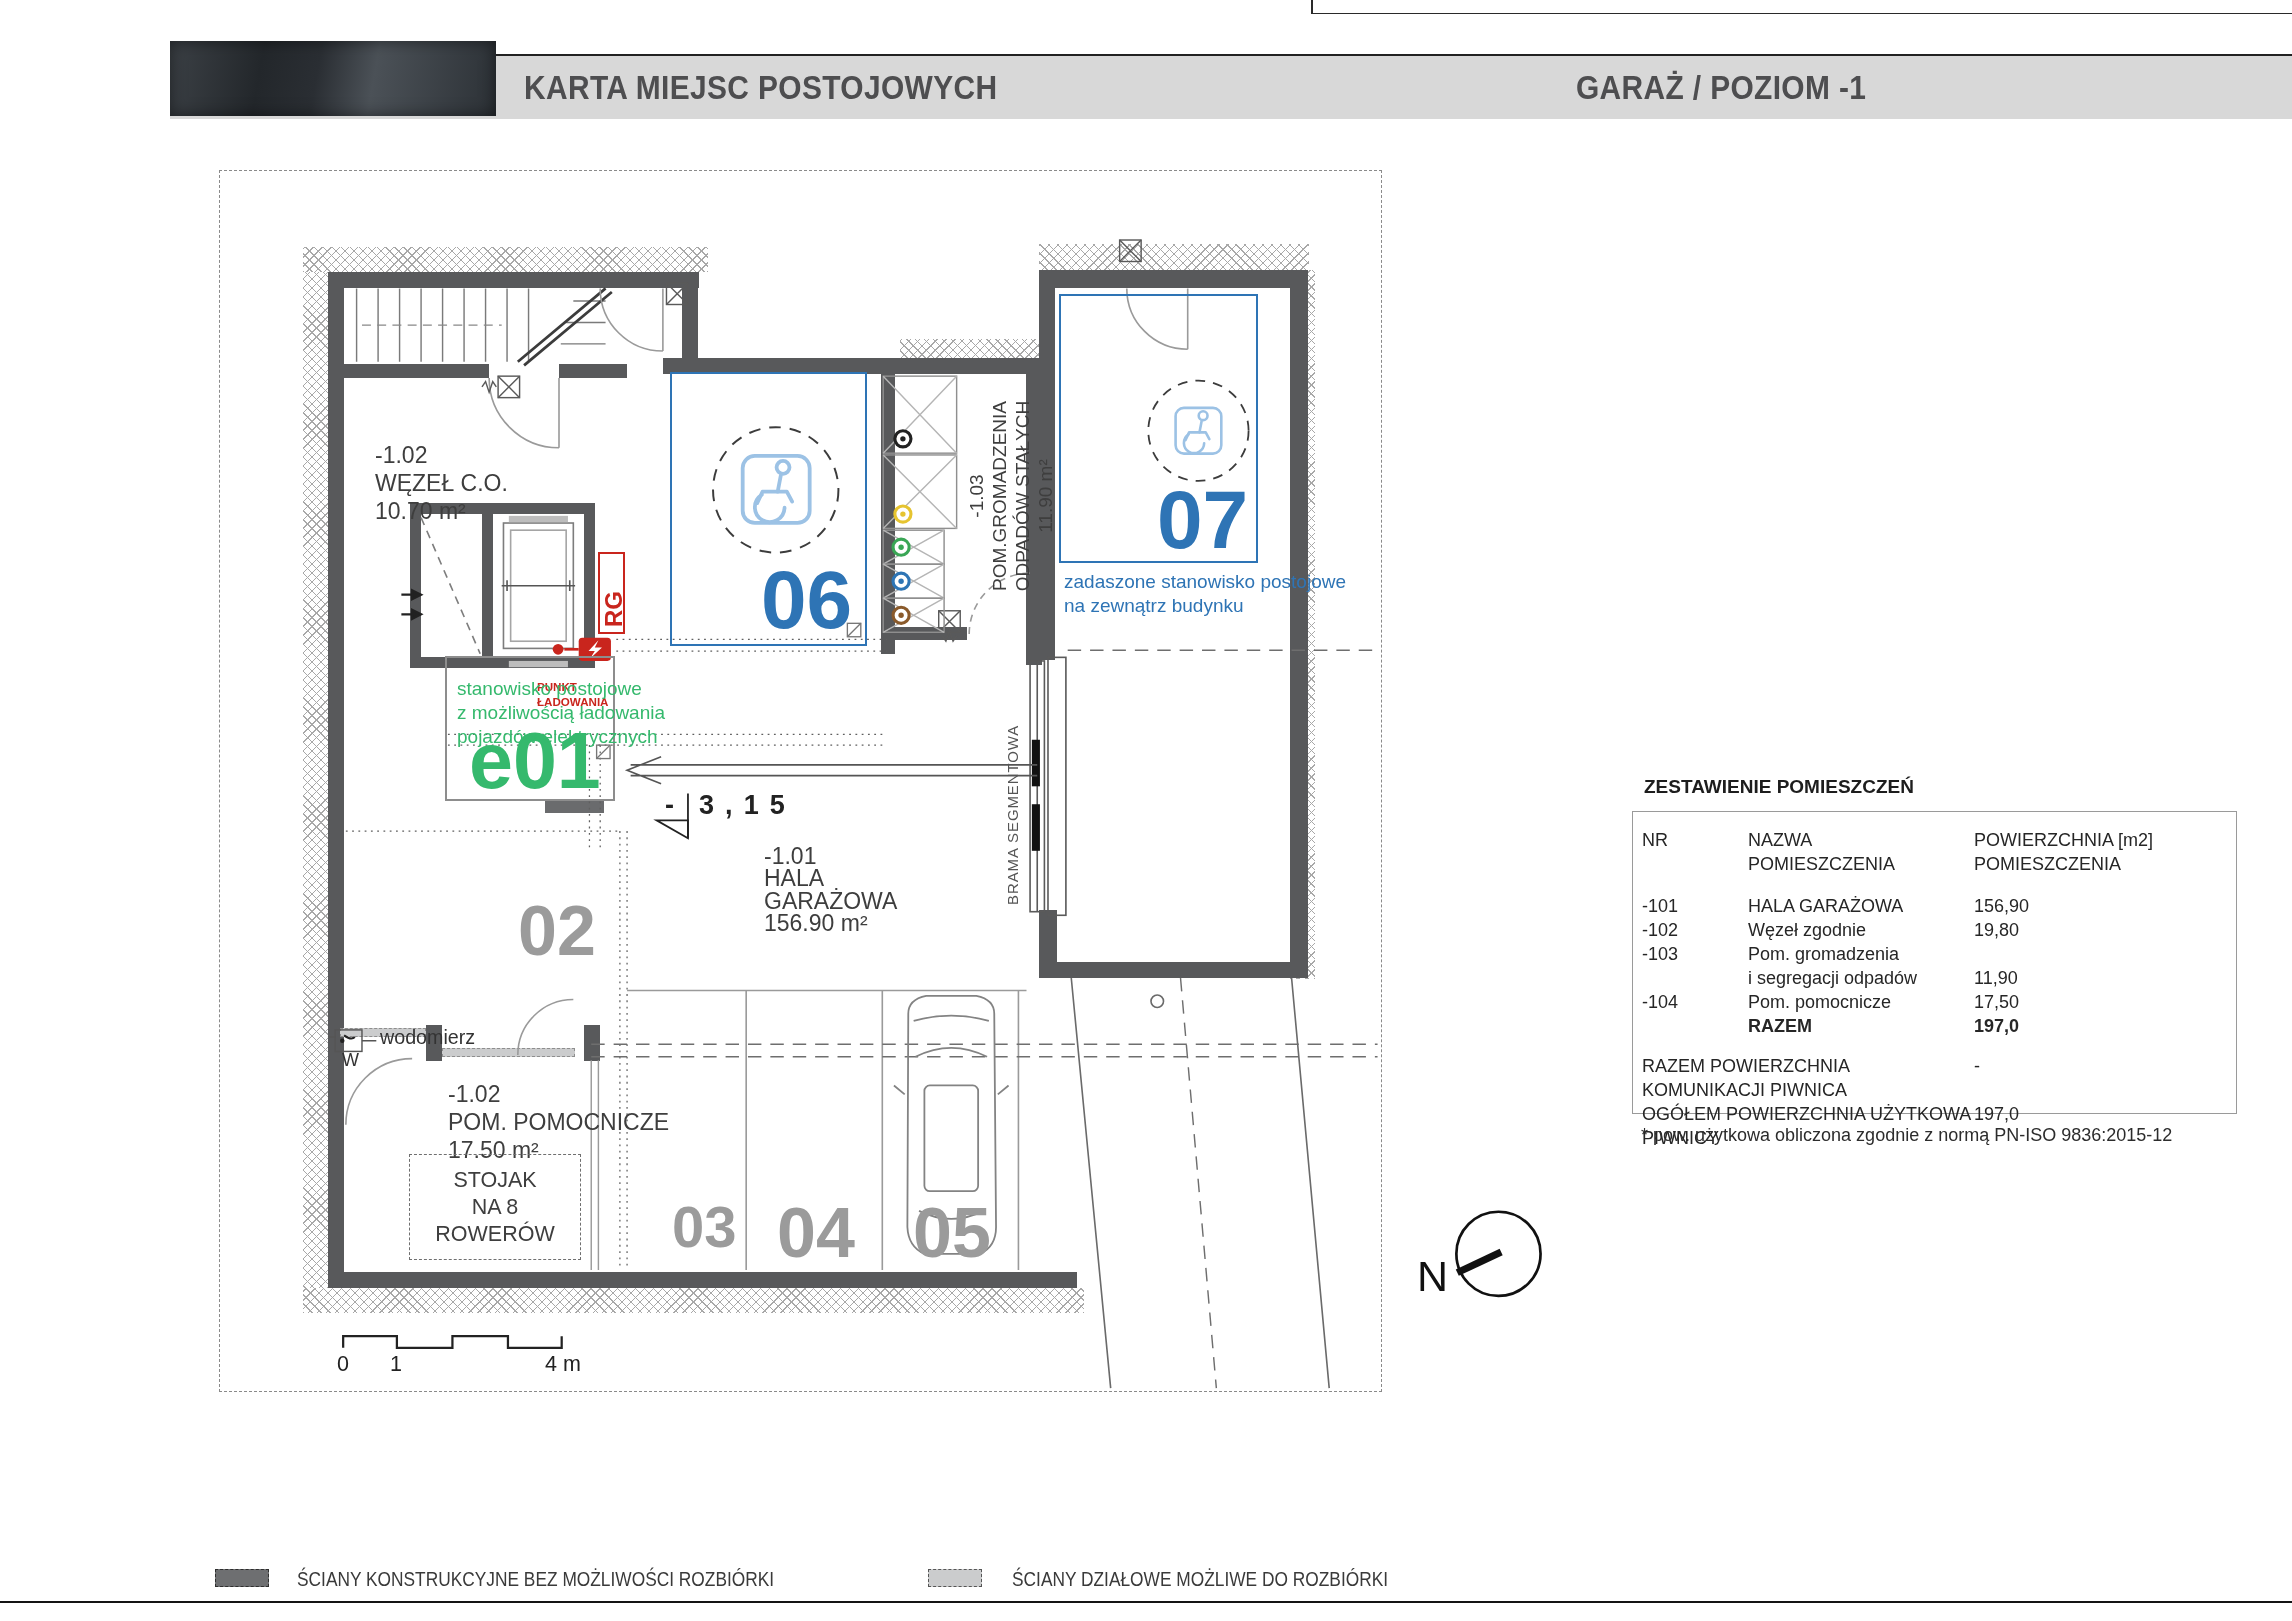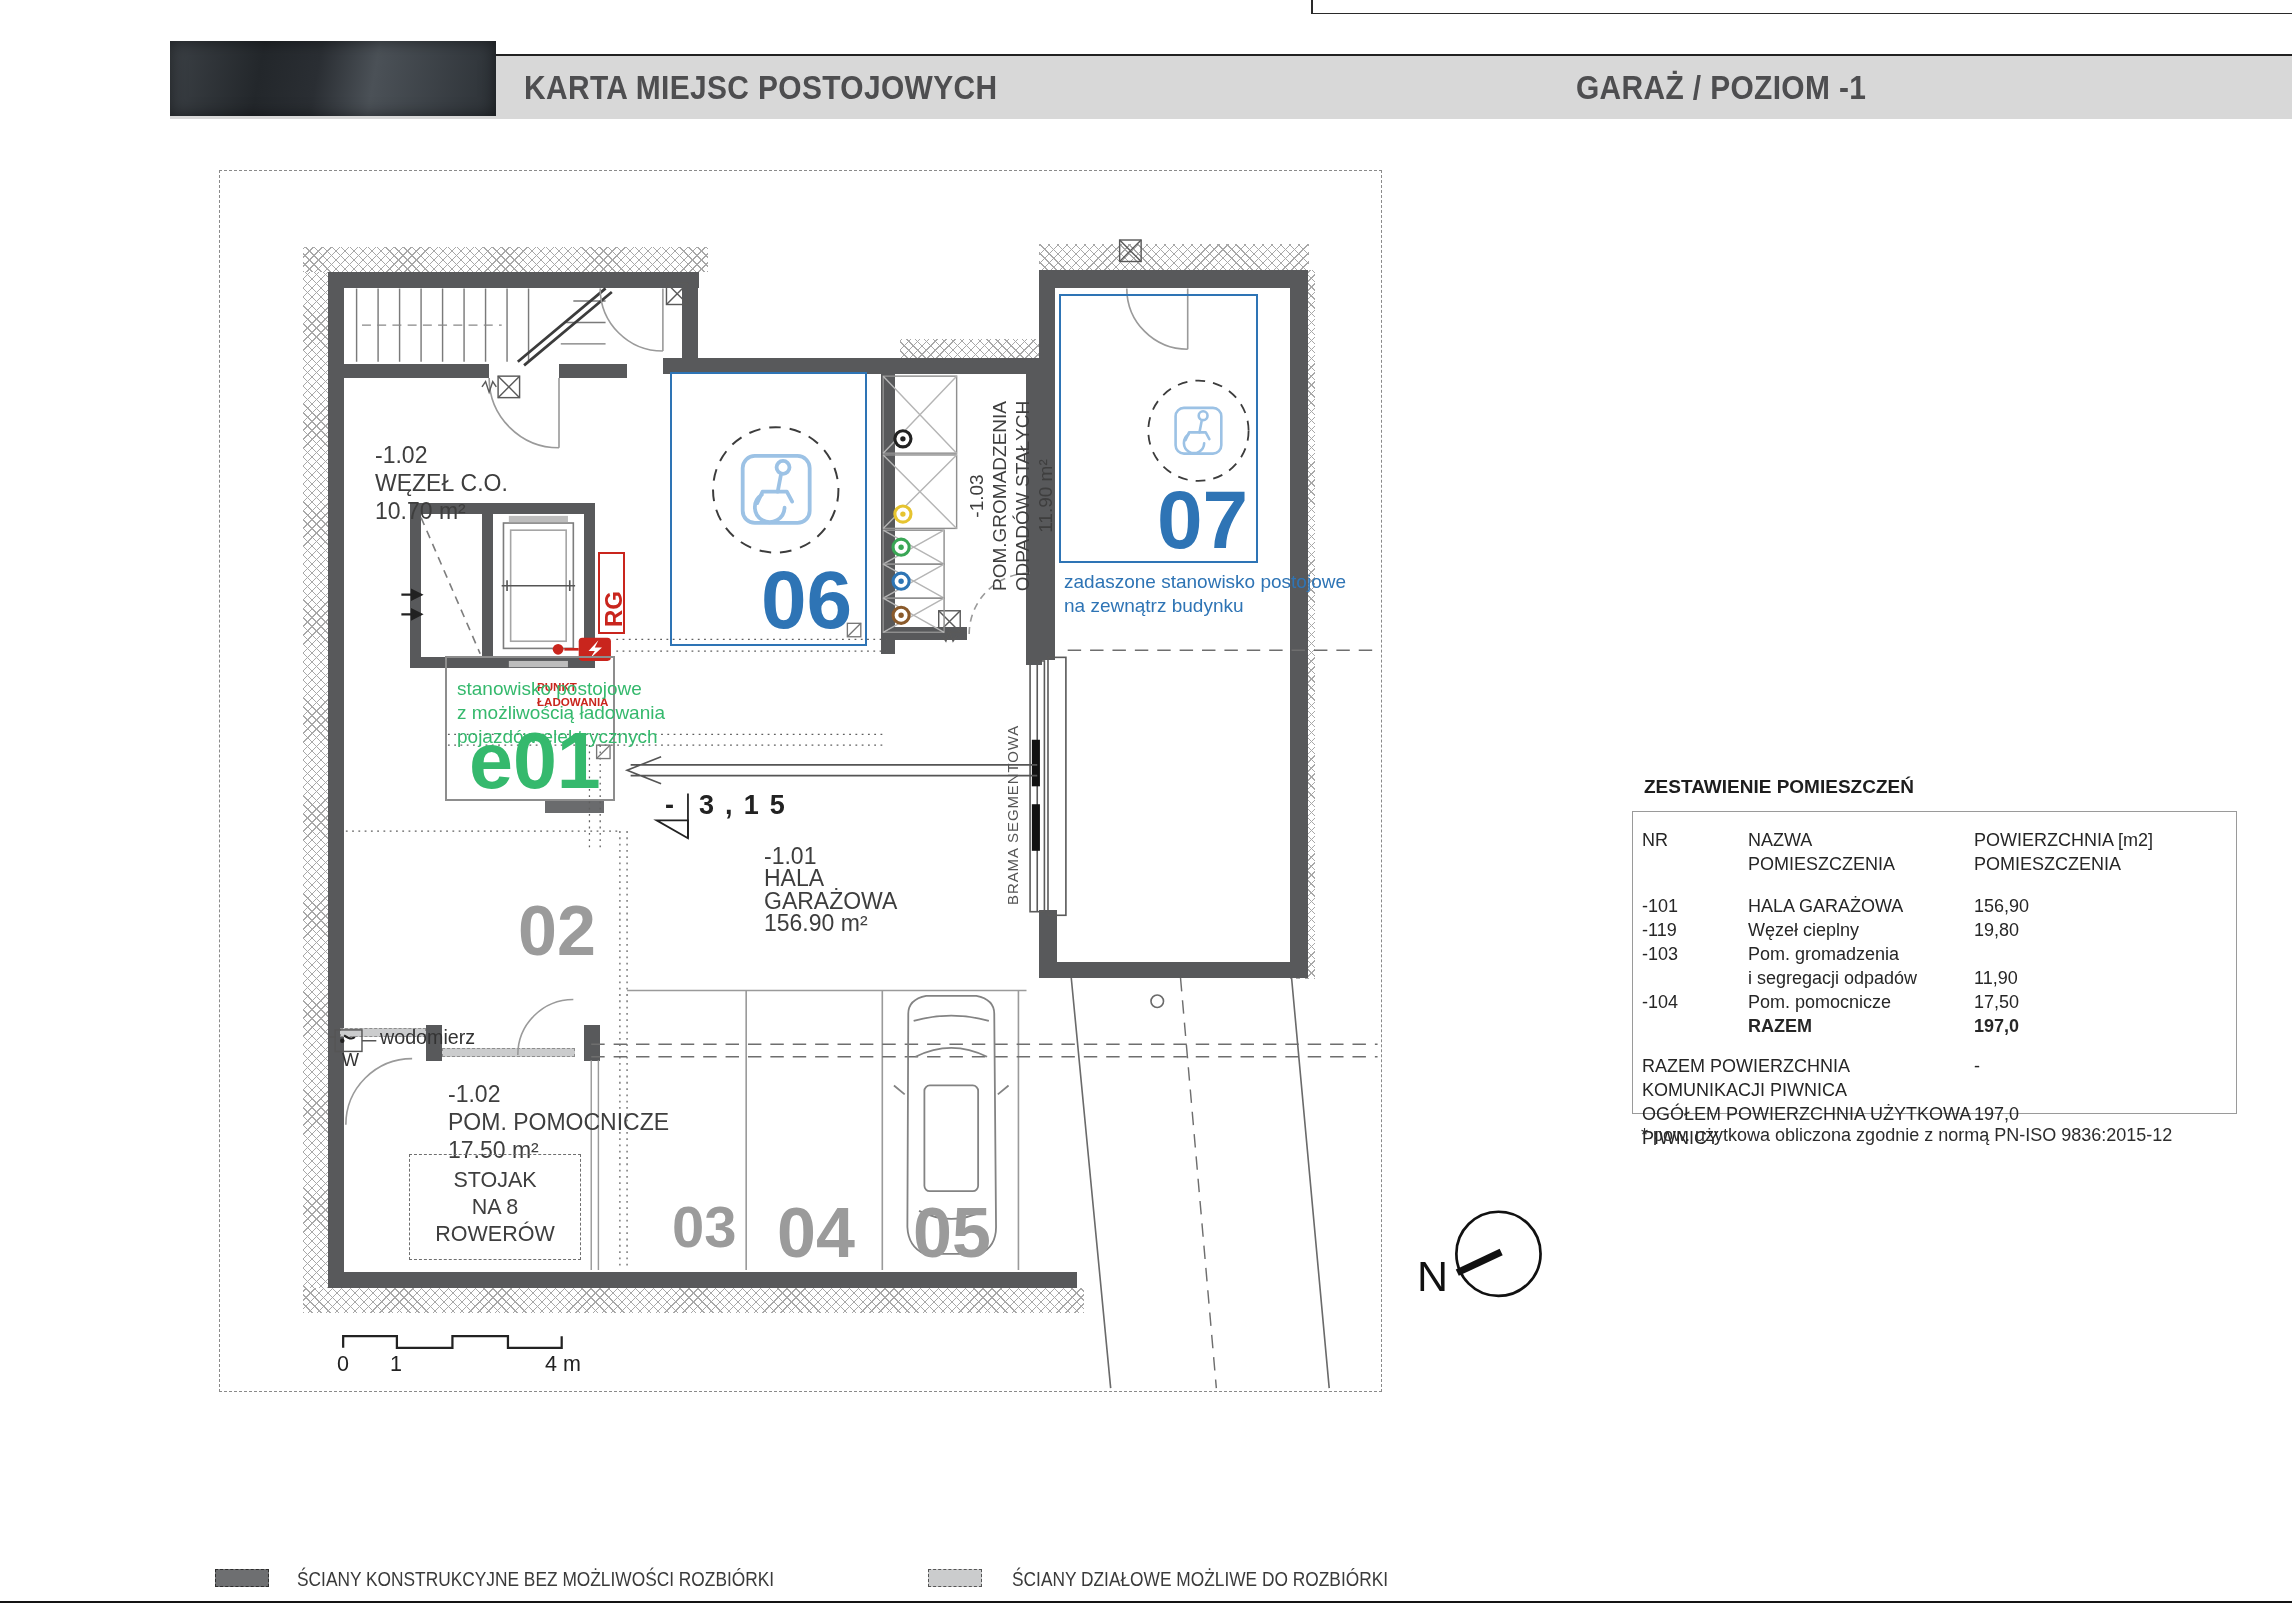--- a/index.html
+++ b/index.html
@@ -356,22 +356,22 @@
         <span>POMIESZCZENIA</span>
     </div>
     <div style="height:18px;"></div>
     <div>
         <div class="trow">
           <span>-101</span>
           <span>HALA GARAŻOWA</span>
           <span>156,90</span>
         </div>
         <div class="trow">
-          <span>-119</span>
-          <span>Węzeł cieplny</span>
+          <span>-102</span>
+          <span>Węzeł zgodnie</span>
           <span>19,80</span>
         </div>
         <div class="trow">
           <span>-103</span>
           <span>Pom. gromadzenia</span>
           <span></span>
         </div>
         <div class="trow">
           <span></span>
           <span>i segregacji odpadów</span>

